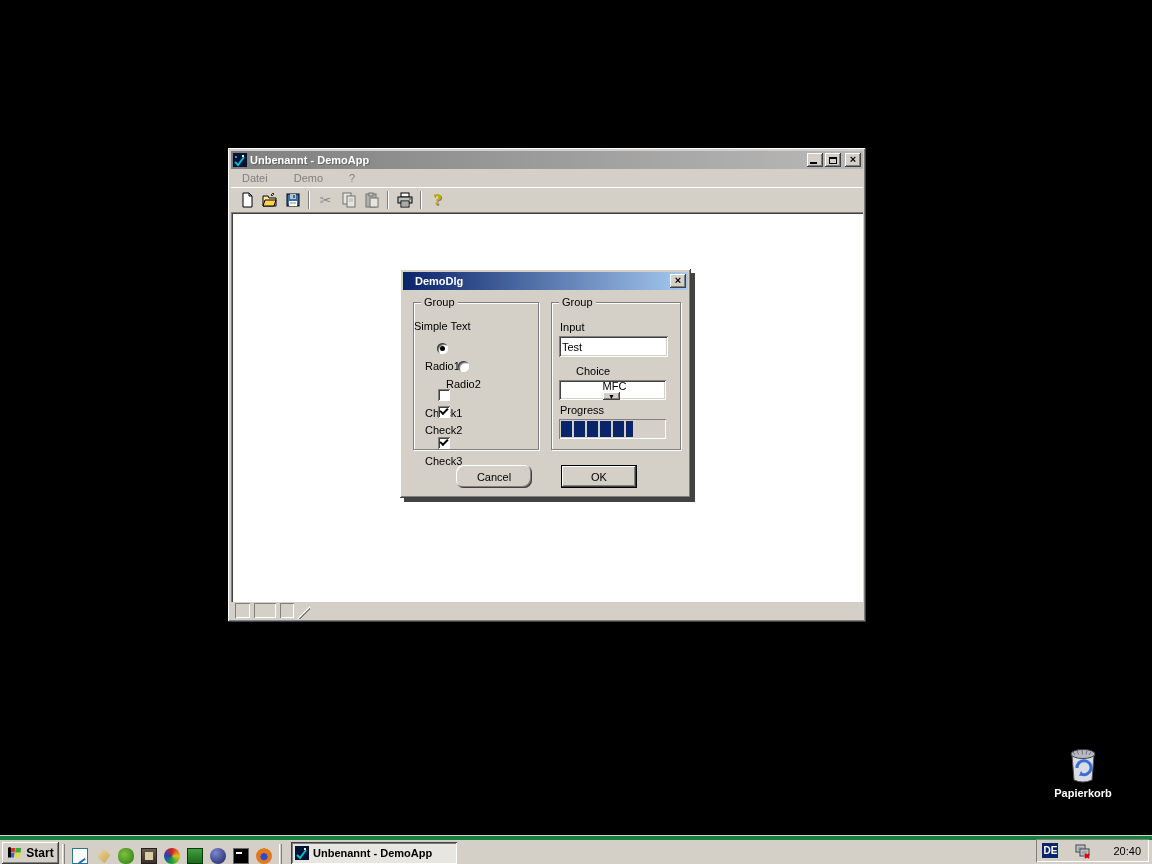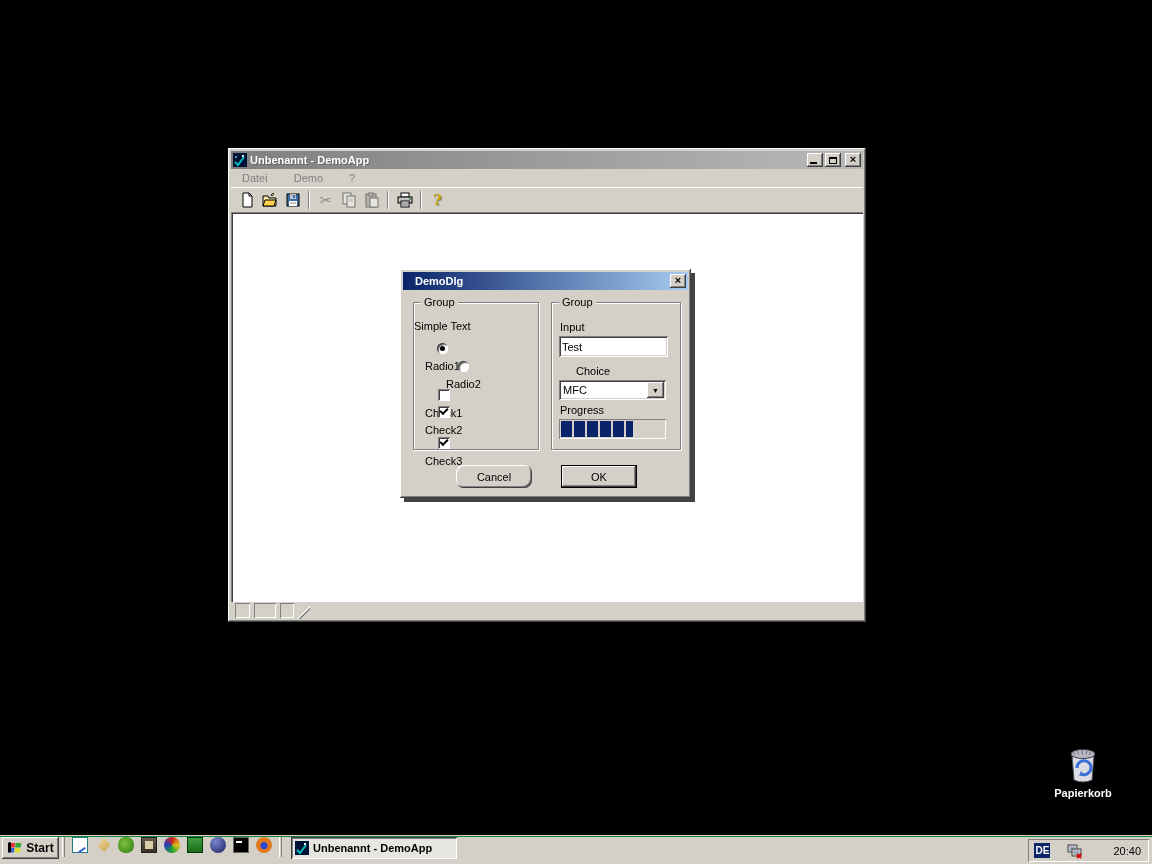--- a/index.html
+++ b/index.html
@@ -88,38 +88,38 @@
     box-shadow: inset -1px -1px 0 #404040, inset 1px 1px 0 #fff, inset -2px -2px 0 #808080; }
   .dlg-btn.default { border:1px solid #000;
     box-shadow: inset -1px -1px 0 #404040, inset 1px 1px 0 #fff, inset -2px -2px 0 #808080; }
 
   
   #recycle-bin { position:absolute; left:1048px; top:746px; width:70px; display:flex; flex-direction:column; align-items:center; }
   #recycle-label { color:#fff; font-size:11px; margin-top:3px;font-weight:bold; }
 
   
   #taskbar { position:absolute; left:0; bottom:0; width:1152px; height:28px; background:#d4d0c8;
-    border-top:1px solid #15803d; box-shadow:0 -1px 0 #d4d0c8; display:flex; align-items:flex-start; }
+    border-top:4px solid #15803d; box-shadow:0 -1px 0 #d4d0c8; display:flex; align-items:flex-end; }
   #start-button { margin-left:2px; width:57px; height:22px; display:flex; align-items:center; justify-content:center; gap:3px;
     background:#d4d0c8; border:none; box-shadow: inset -1px -1px 0 #404040, inset 1px 1px 0 #fff, inset -2px -2px 0 #808080; }
   #start-label { font-weight:bold; font-size:12px; }
   .bar-grip { width:3px; height:20px; margin:0 3px; border-left:1px solid #fff; border-right:1px solid #808080; }
   #quick-launch { display:flex; align-items:center; gap:7px; padding:0 4px; }
   .ql { width:16px; height:16px; display:block; position:relative; }
 
   #task-button { width:166px; height:22px; margin-left:6px; display:flex; align-items:center; gap:4px; padding:0 4px;
     background:#e8e6e0; border:none;
     box-shadow: inset 1px 1px 0 #404040, inset -1px -1px 0 #fff, inset 2px 2px 0 #808080; }
   #task-button-label { font-weight:bold; font-size:11px; white-space:nowrap; overflow:hidden; }
 
   #tray { position:absolute; right:3px; bottom:2px; height:23px; display:flex; align-items:center; gap:17px; padding:0 8px 0 6px;
     box-shadow: inset 1px 1px 0 #808080, inset -1px -1px 0 #fff; }
   #lang-badge { width:16px; height:15px; background:#0a246a; color:#fff; font-size:10px; font-weight:bold;
     display:flex; align-items:center; justify-content:center; }
-  #tray-time { font-size:11px; padding-left:4px;margin-left:8px; }
+  #tray-time { font-size:11px; padding-left:4px; }
 
   
   .ql1 { background:#fff; border:1px solid #2a7a8a; }
   .ql1::after { content:""; position:absolute; right:1px; bottom:1px; width:8px; height:2px; background:#2a64c8; transform:rotate(-35deg); }
   .ql2 { background:linear-gradient(135deg,#efe0a0,#c8a050); clip-path:polygon(15% 60%,55% 5%,95% 45%,60% 95%); }
   .ql3 { background:radial-gradient(circle at 40% 40%, #7fc040, #2a7a10); border-radius:45%; }
   .ql4 { background:linear-gradient(#6a5a4a,#3a2f25); border:1px solid #222; }
   .ql4::after { content:""; position:absolute; left:3px; top:3px; right:3px; bottom:3px; background:#d8cfa8; }
   .ql5 { background:conic-gradient(#d02020,#e0c020,#20a030,#2040c0,#d02020); border-radius:50%; }
   .ql6 { background:linear-gradient(#40a040,#1a6a1a); border:1px solid #0a3a0a; }
@@ -266,21 +266,21 @@
       </span>
     </div>
 
     <div class="groupbox" style="left:151px; top:33px; width:130px; height:148px;">
       <span class="group-legend">Group</span>
 
       <span style="position:absolute; left:8px; top:18px;">Input</span>
       <input id="input-field" style="left: 7px; top: 33px;" value="Test">
 
       <span style="position:absolute; left:24px; top:62px;">Choice</span>
-      <div id="combo" style="left:7px; top:77px;">
+      <div id="combo" style="left:7px; top:77px;flex-direction:column;">
         <span id="combo-value">MFC</span>
         <span id="combo-btn" class="btn3d">
             <span>▼</span>
           </span>
       </div>
 
       <span style="position:absolute; left:8px; top:101px;">Progress</span>
       <div id="progressbar" style="left:7px; top:116px;">
         <div id="progress-fill" style="width: 70%;"></div>
       </div>

